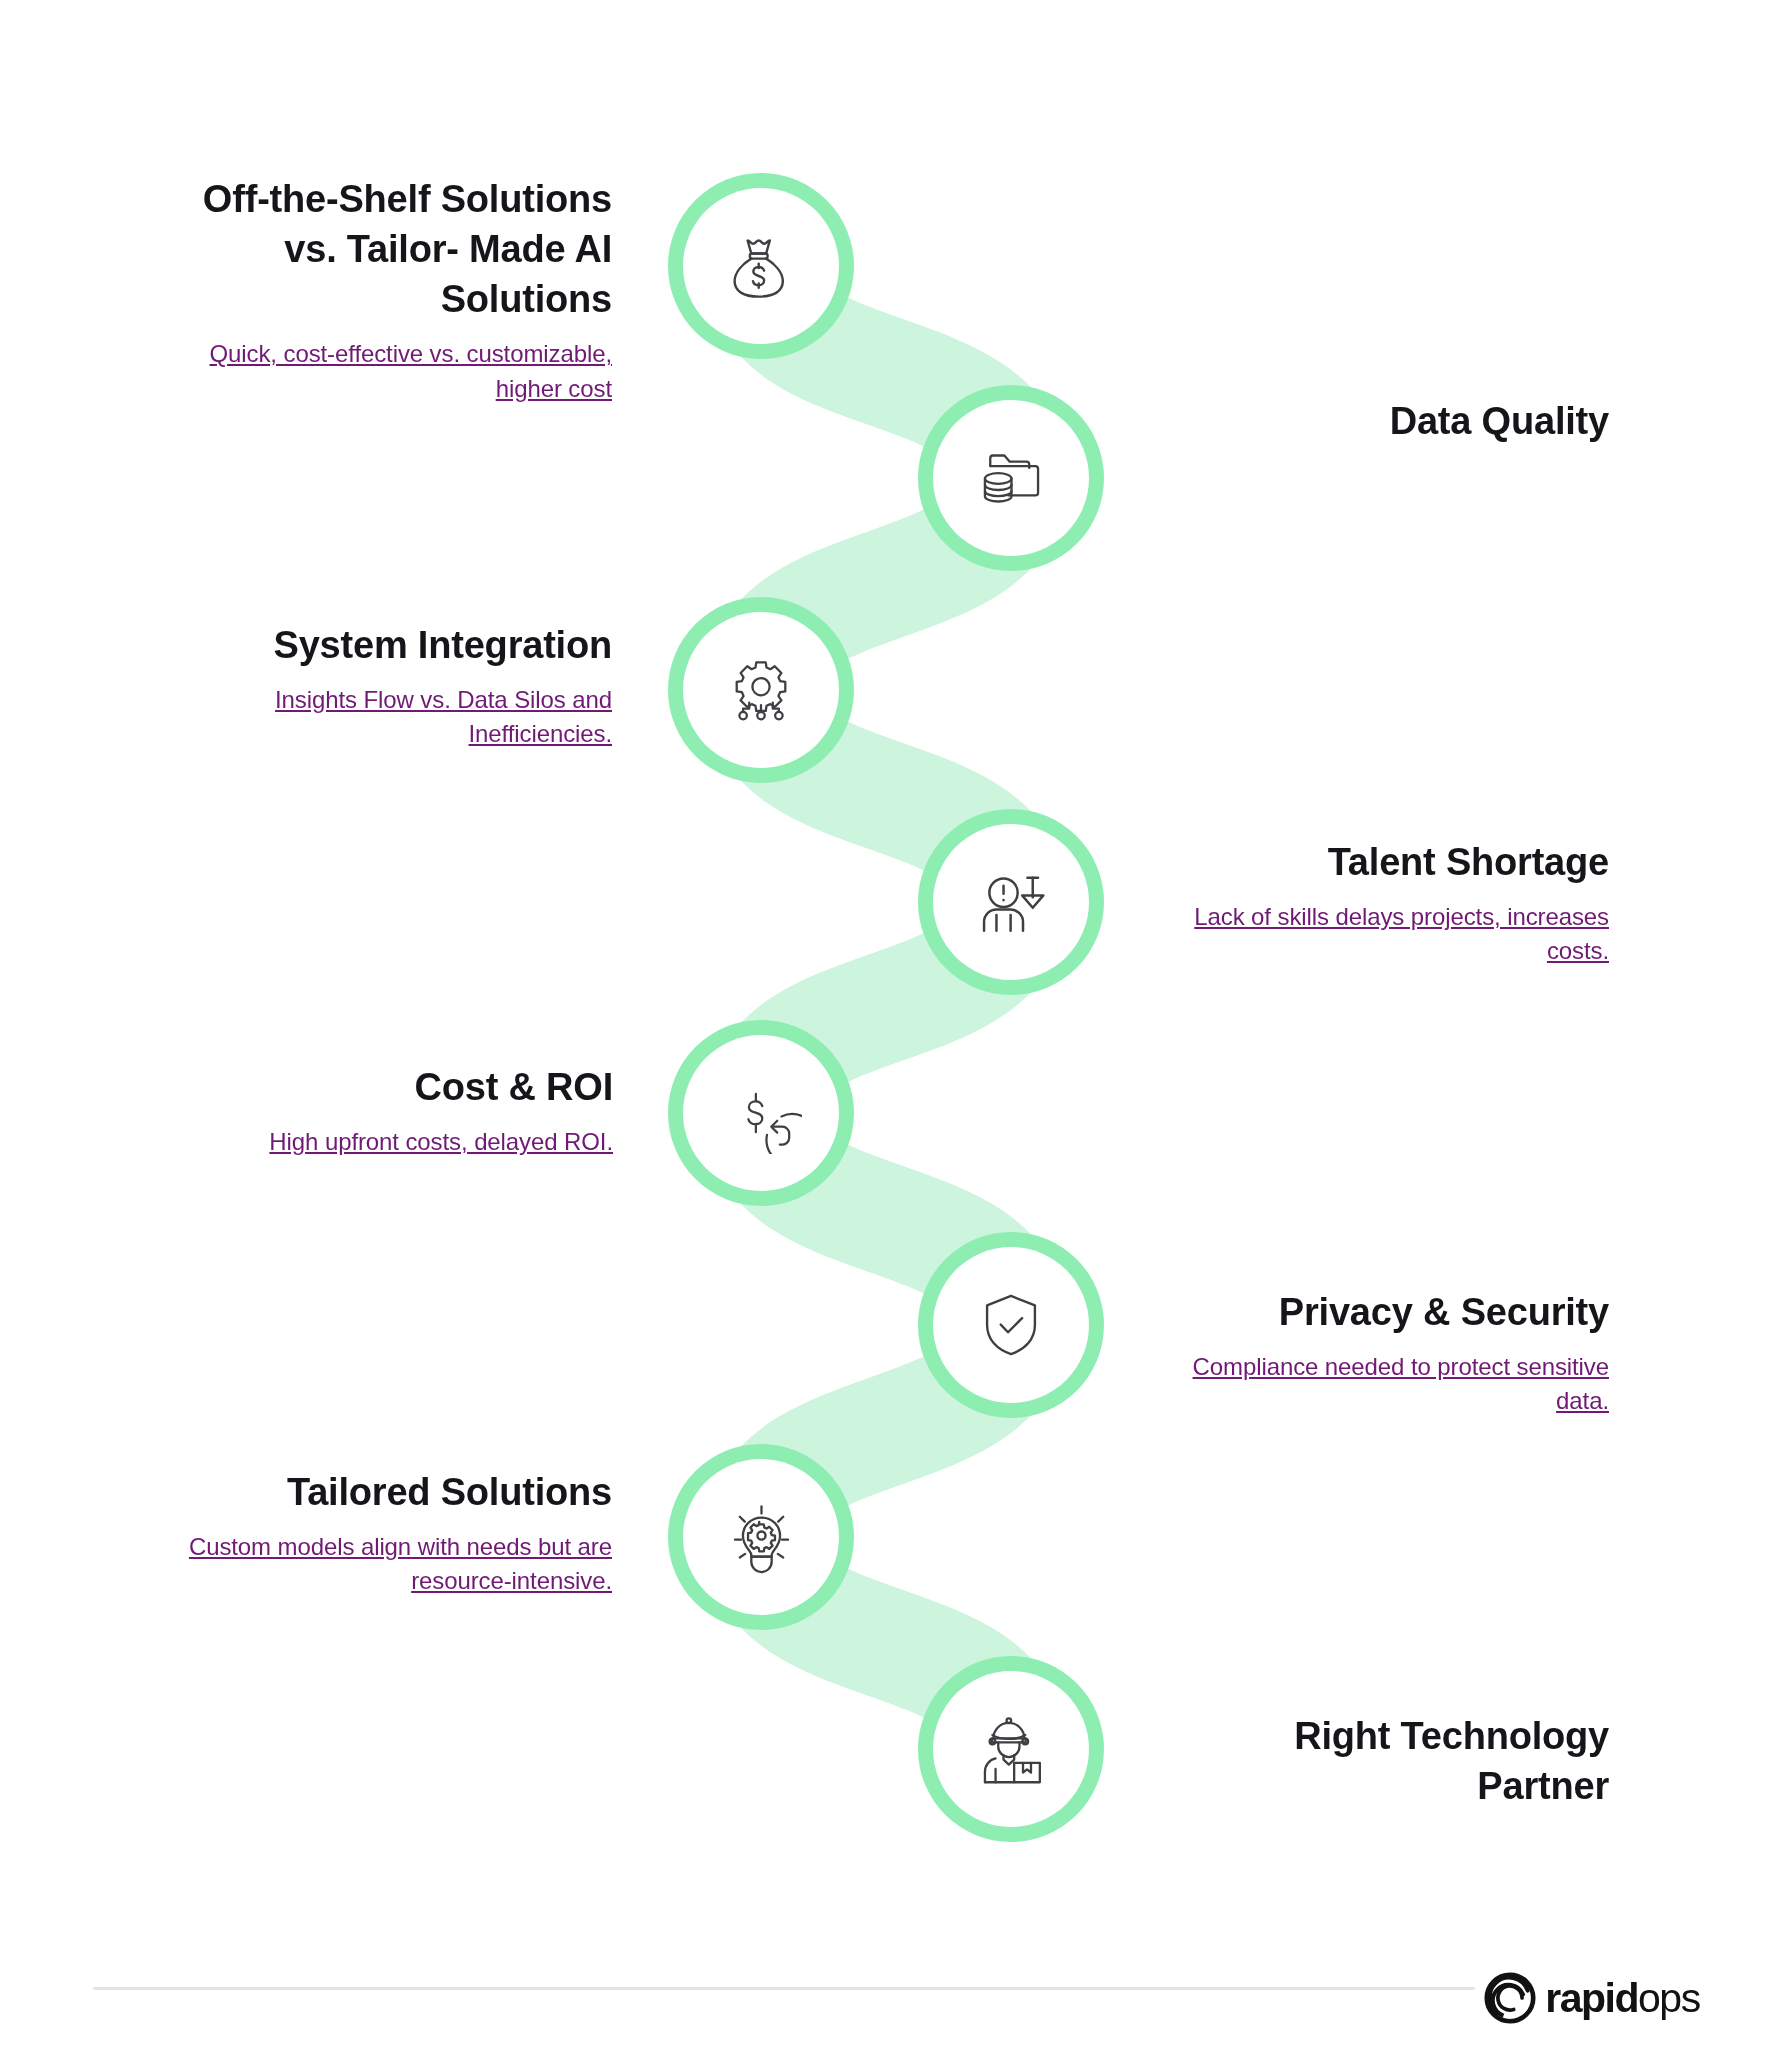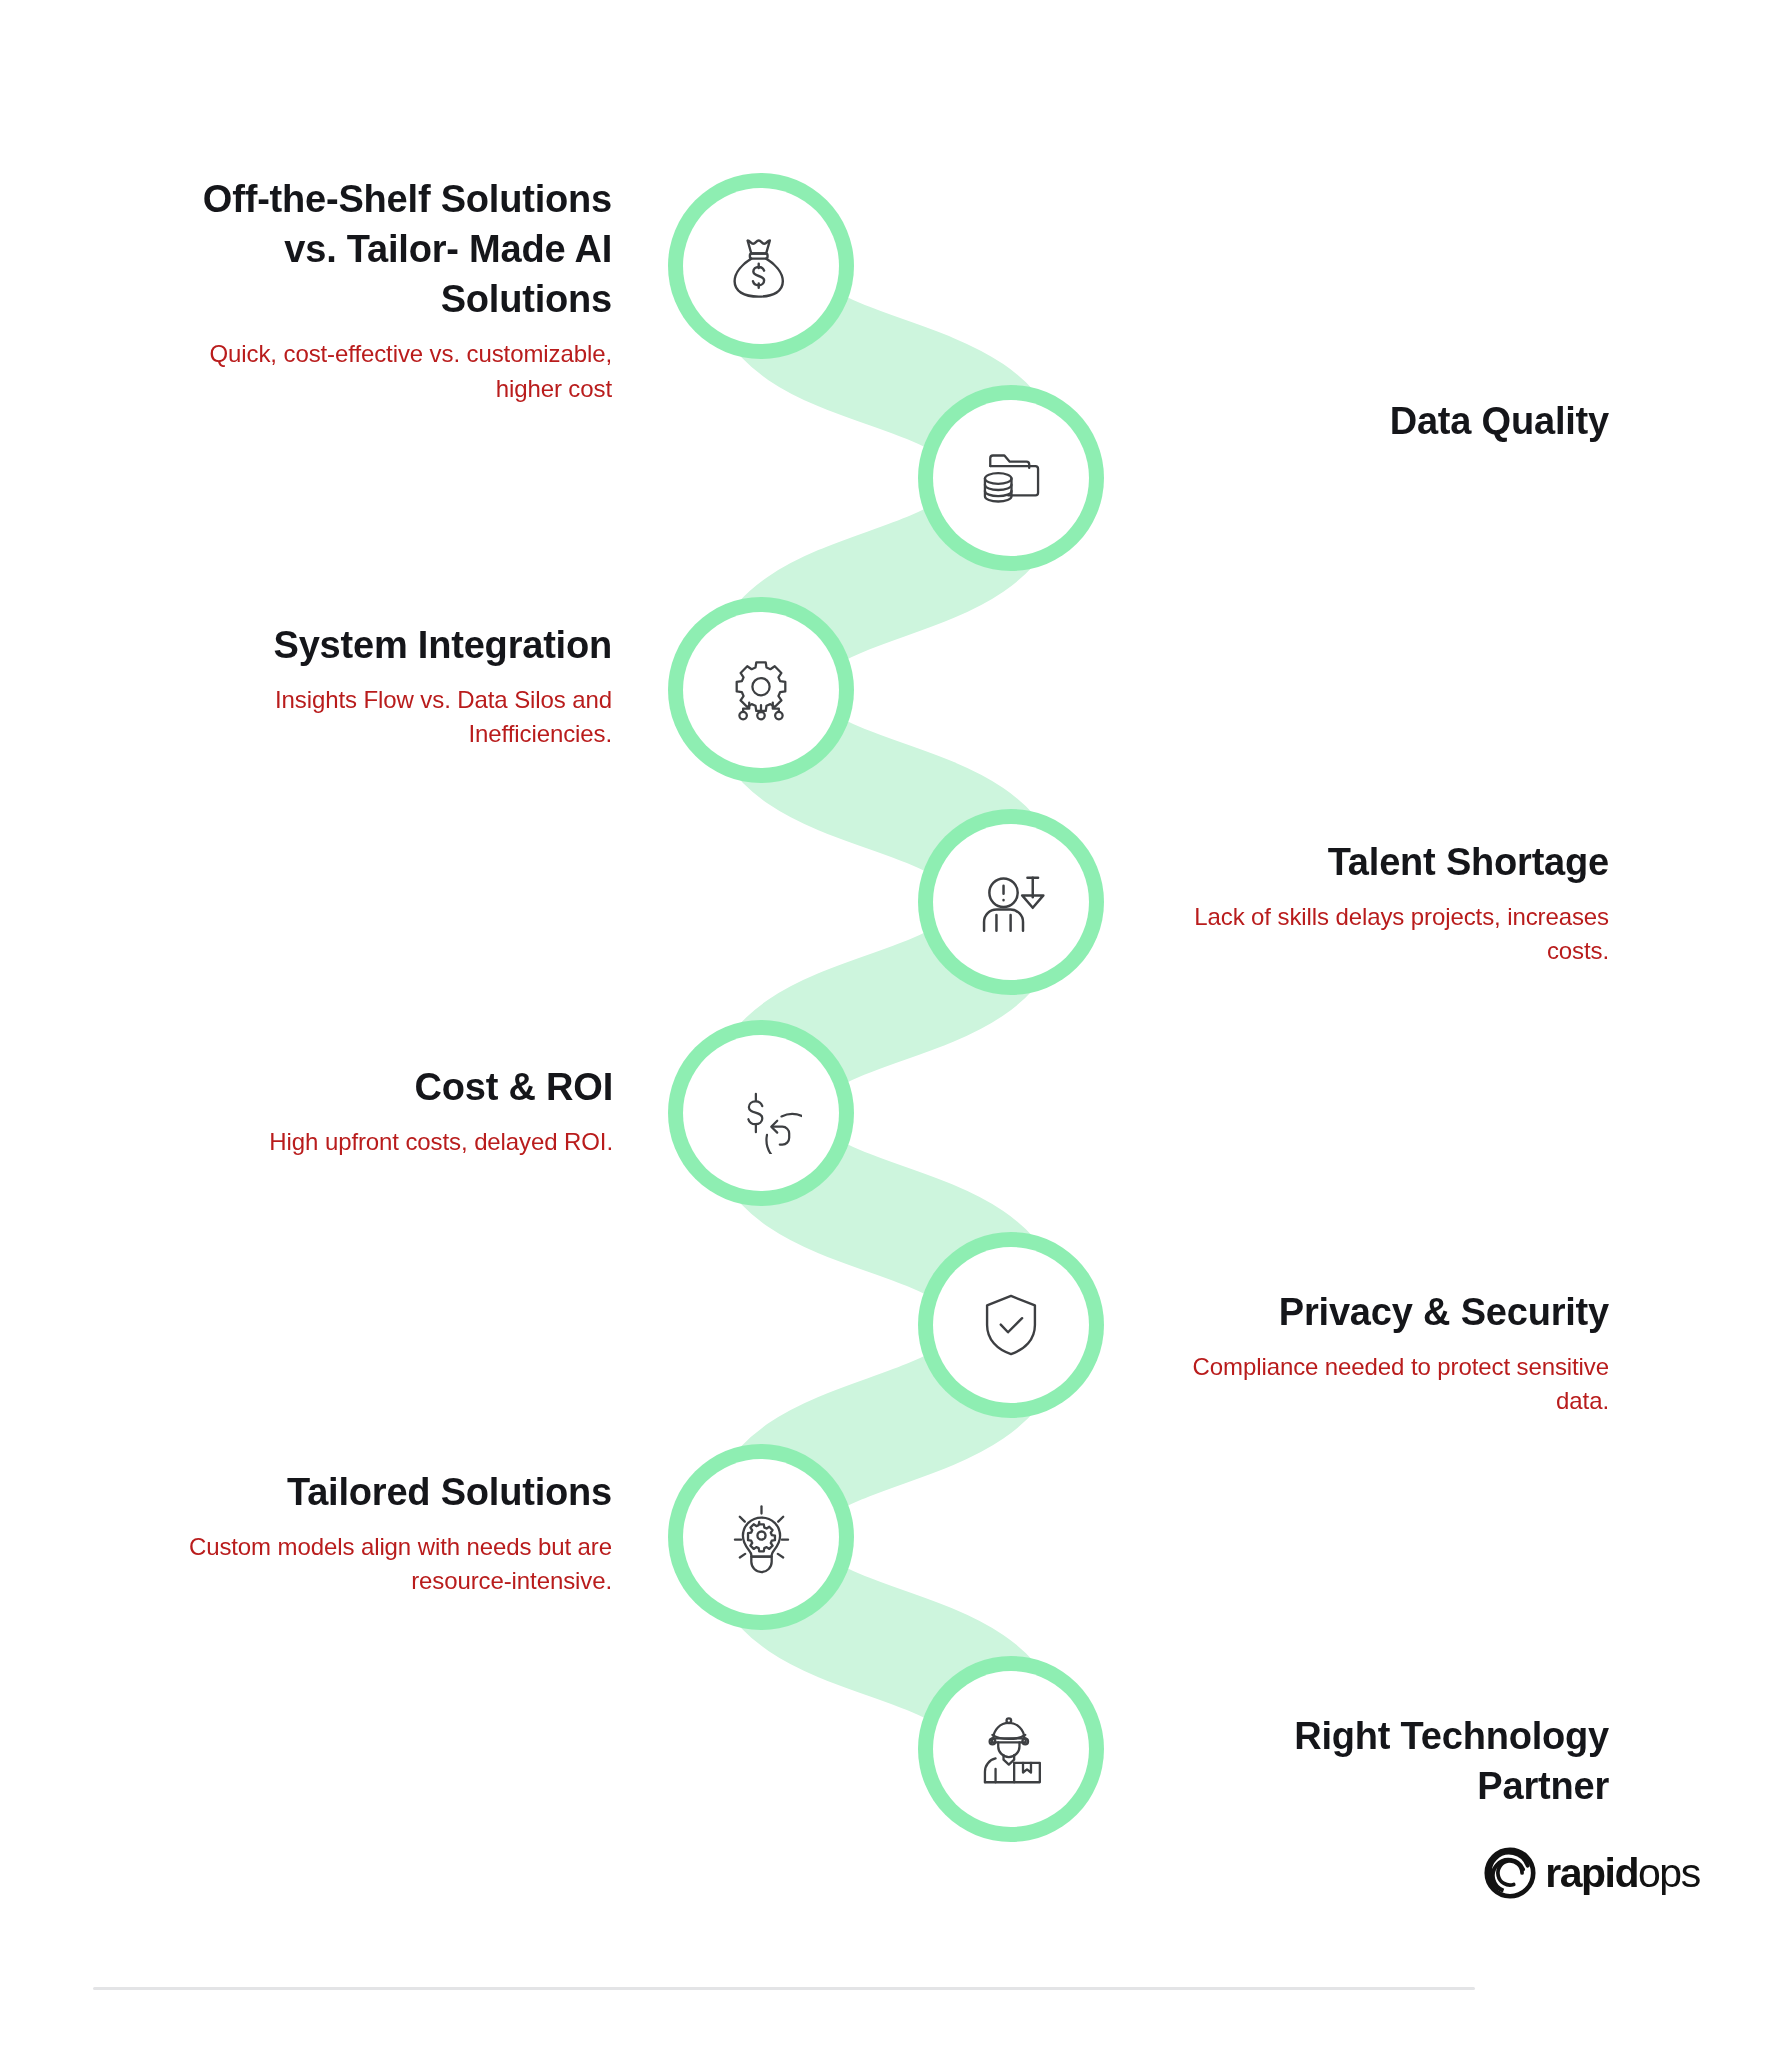--- a/index.html
+++ b/index.html
@@ -40,32 +40,33 @@
   
   .txt{position:absolute;}
   .txt.left{text-align:right;}
   .txt.right{text-align:right;}
   .ttl{
     font-size:38px;font-weight:700;color:#15161a;
     line-height:1.32;letter-spacing:-0.2px;
     margin:0 0 13px 0;
   }
   .desc{
-    font-size:24px;font-weight:400;color:#b91c1c;
+    font-size:24px;font-weight:400;color:#701a75;
     line-height:1.42;letter-spacing:-0.1px;
     margin:0;
+    text-decoration:underline;
   }
 
   
   #divider{
     position:absolute;left:93px;top:1987px;width:1382px;height:2.8px;
     background:#e3e4e6;border-radius:1.9px;
   }
   #logo{
-    position:absolute;left:1484px;top:1844px;
+    position:absolute;left:1484px;top:1969px;
     height:58px;display:flex;align-items:center;gap:9.3px;
   }
   #logo .mark{width:52px;height:52px;flex:0 0 auto;}
   #logo .wordmark{
     font-size:41px;line-height:1;color:#121212;letter-spacing:-1.5px;
     white-space:nowrap;
   }
   #logo .wm-bold{font-weight:700;}
   #logo .wm-light{font-weight:400;}
 </style>

